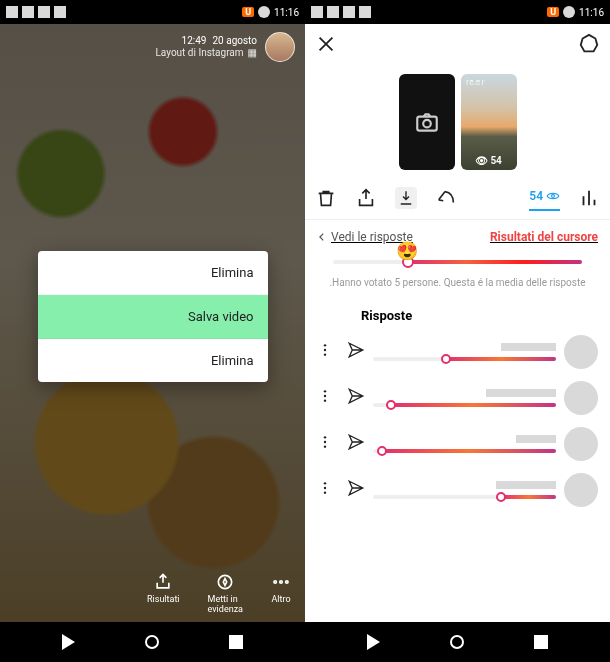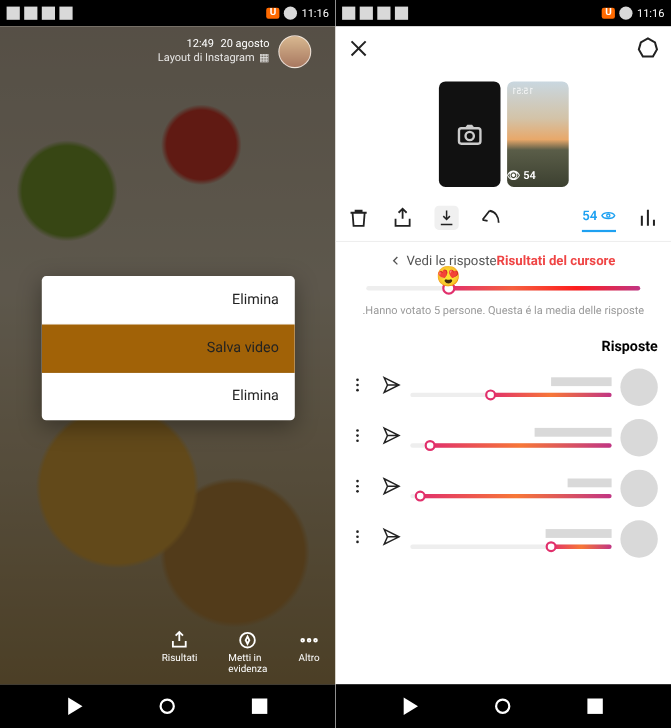--- a/index.html
+++ b/index.html
@@ -61,21 +61,21 @@
     flex-direction: column;
   }
   .dim-overlay {
     position: absolute; inset: 0;
     background: rgba(0,0,0,0.55);
   }
   .story-header {
     position: absolute;
     top: 8px;
     left: 0;
-    right: 12px;
+    right: 0;
     display: flex;
     flex-direction: row-reverse;
     align-items: center;
     gap: 8px;
     padding: 0 10px;
     color: #fff;
     z-index: 2;
   }
   .story-avatar {
     width: 30px; height: 30px;
@@ -113,21 +113,21 @@
     overflow: hidden;
   }
   .context-menu .item {
     padding: 14px 14px;
     text-align: right;
     font-size: 13px;
     color: #222;
     border-bottom: 1px solid rgba(0,0,0,0.04);
     direction: rtl;
   }
-  .context-menu .item.highlight { background: #a16207; }
+  .context-menu .item.highlight { background: #86efac; }
   .context-menu .item:last-child { border-bottom: none; }
   
   .right-content {
     flex: 1;
     background: #fff;
     display: flex;
     flex-direction: column;
     overflow: hidden;
   }
   .top-bar {
@@ -154,43 +154,44 @@
     display: flex; align-items: center; justify-content: center;
     color: #ccc;
   }
   .thumb.sunset {
     background: linear-gradient(180deg,#c9d7e0 0%, #d3c3a8 35%, #e8a86a 55%, #5a5d48 65%, #3c4030 100%);
   }
   .thumb .views {
     position: absolute;
     bottom: 4px;
     width: 100%;
-    text-align: left;
+    text-align: center;
     color: #fff;
     font-size: 10px;
     font-weight: 600;
   }
   .action-row {
     display: flex;
     align-items: center;
     padding: 0 10px 4px;
     border-bottom: 1px solid #eee;
     height: 40px;
   }
   .action-left { display: flex; gap: 18px; }
   .action-right { margin-left: auto; display: flex; gap: 18px; align-items: center; }
   .action-icon { width: 22px; height: 22px; color: #222; display:flex; align-items:center; justify-content:center; }
   .action-icon.selected { background:#f0f0f0; border-radius:4px; padding:2px; }
   .views-link { color: #1ea1f1; font-size: 12px; font-weight: 600; display:flex; align-items:center; gap:3px; border-bottom:2px solid #1ea1f1; padding-bottom:6px; margin-bottom:-5px;}
   .section-head {
     display: flex;
-    justify-content: center;
+    justify-content: space-between;
     align-items: center;
     padding: 10px 12px 6px;
     font-size: 12px;
+    text-decoration: underline;
   }
   .section-head .title { font-weight: 700; color: #ef4444; }
   .section-head .replies { color: #555; display:flex; align-items:center; gap:4px; }
   .slider-result {
     padding: 10px 28px 6px;
     position: relative;
   }
   .slider-track {
     height: 4px;
     border-radius: 2px;
@@ -221,22 +222,23 @@
     font-size: 10px;
     color: #9a9a9a;
     text-align: center;
     padding: 6px 24px 10px;
     line-height: 1.35;
     direction: rtl;
   }
   .risposte-title {
     font-weight: 700;
     font-size: 13px;
-    text-align: right;
+    text-align: left;
     padding: 8px 12px 6px;
+    margin-left: 44px;
   }
   .reply {
     display: flex;
     flex-direction: row-reverse;
     align-items: center;
     gap: 8px;
     padding: 6px 12px;
   }
   .reply-avatar {
     width: 34px; height: 34px;

